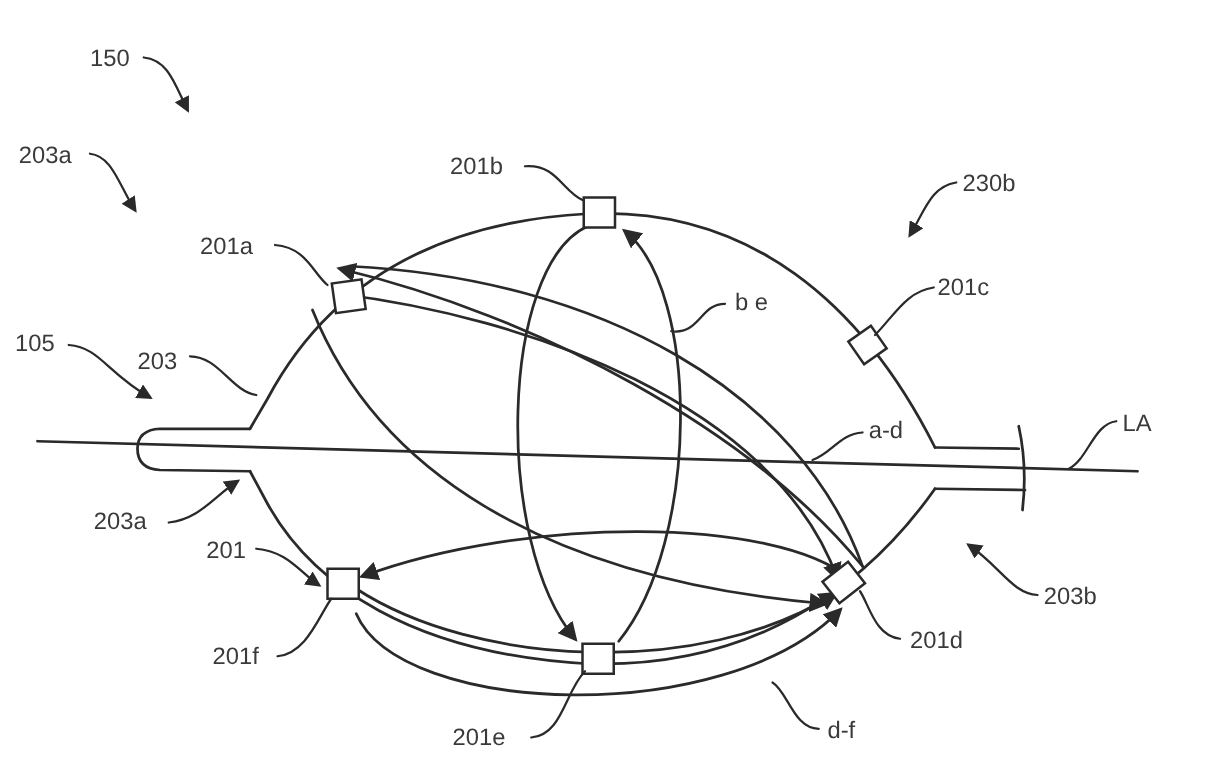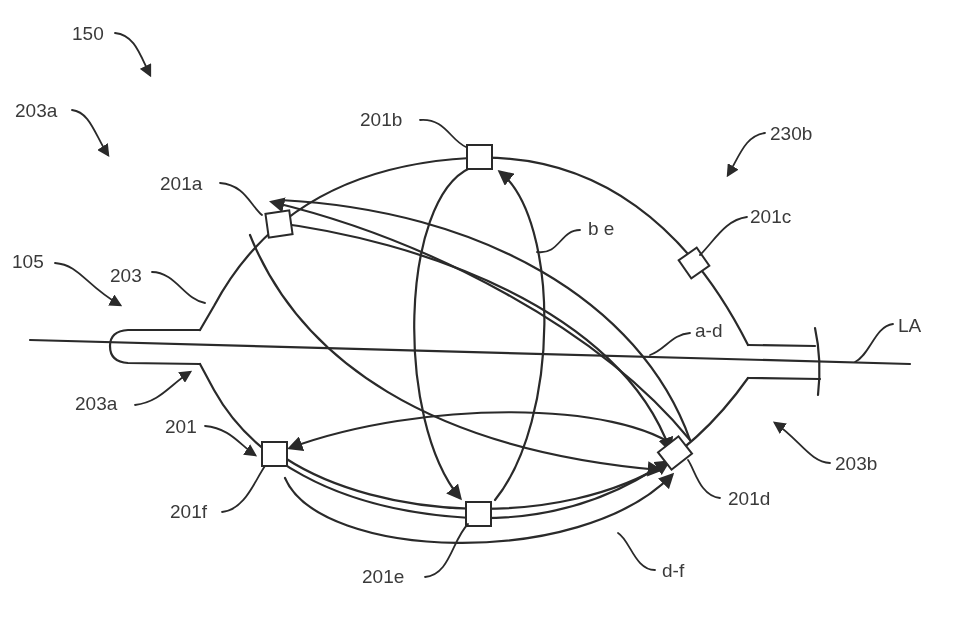--- a/index.html
+++ b/index.html
@@ -1,17 +1,17 @@
 <!DOCTYPE html>
 <html><head>
 <meta charset="utf-8">
 <style>
   html, body { margin: 0; padding: 0; background: #ffffff; }
   body { width: 979px; height: 617px; overflow: hidden; }
-  #canvas { position: absolute; left: 0; top: 0; width: 979px; height: 548px; }
+  #canvas { position: absolute; left: 0; top: 13px; width: 979px; height: 548px; }
   svg { display: block; }
   .stroke { fill: none; stroke: #2a2a2a; stroke-width: 2.2; stroke-linecap: round; stroke-linejoin: round; }
   .thin { fill: none; stroke: #2a2a2a; stroke-width: 1.8; stroke-linecap: round; }
   .electrode { fill: #ffffff; stroke: #2a2a2a; stroke-width: 2; }
   .label { font-family: "Liberation Sans", sans-serif; font-size: 19px; fill: #3a3a3a; }
   .arrowhead { fill: #2a2a2a; }
 </style>
 </head>
 <body>
 

